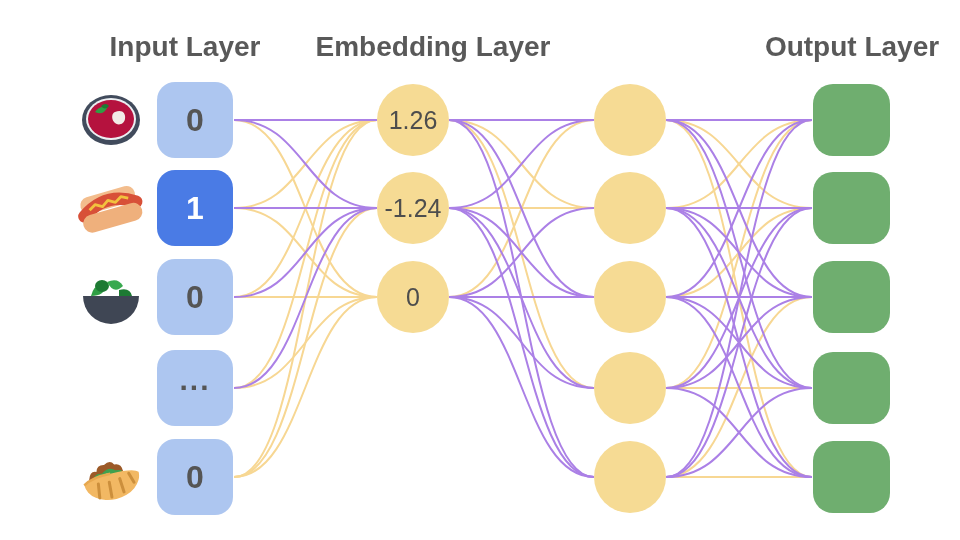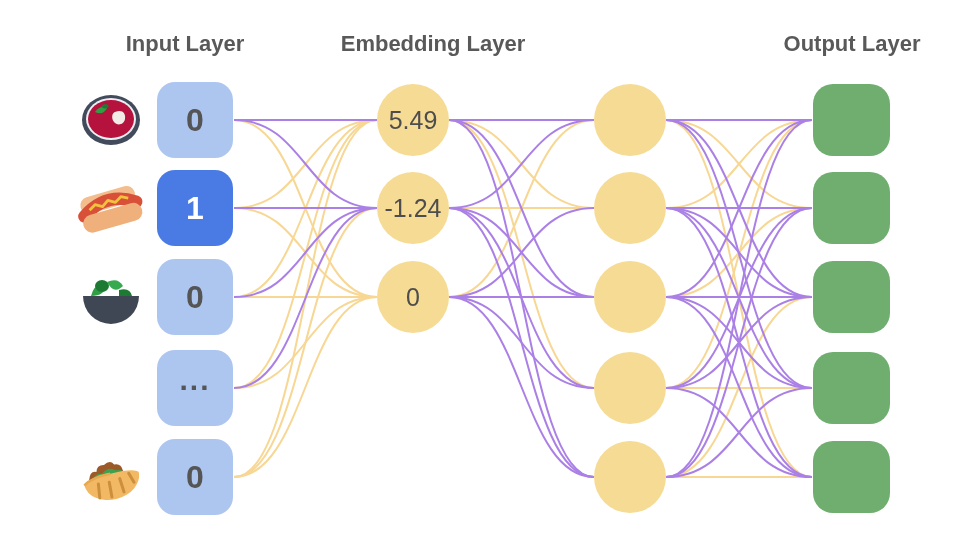--- a/index.html
+++ b/index.html
@@ -3,21 +3,21 @@
 <meta charset="utf-8">
 <style>
   html,body{margin:0;padding:0;background:#fff;}
   .canvas{
     position:relative;width:960px;height:540px;background:#ffffff;overflow:hidden;
     font-family:"Liberation Sans", sans-serif;
   }
   #edges{position:absolute;left:0;top:0;width:960px;height:540px;}
   .layer-title{
     position:absolute;top:31px;transform:translateX(-50%);
-    font-size:22px;font-weight:bold;color:#595959;white-space:nowrap;
+    font-size:28px;font-weight:bold;color:#595959;white-space:nowrap;
   }
   .inode{
     position:absolute;left:157px;width:76px;height:76px;border-radius:18px;
     background:#adc6f0;display:flex;align-items:center;justify-content:center;
     font-size:32px;font-weight:bold;color:#555555;
   }
   .inode.active{background:#4a7be5;color:#ffffff;}
   .inode .dots{position:relative;top:-8px;letter-spacing:2px;font-size:30px;}
   .cnode{
     position:absolute;width:72px;height:72px;border-radius:50%;
@@ -150,21 +150,21 @@
     <span>0</span>
   </div>
   <div class="inode" style="top:350px">
     <span class="dots">...</span>
   </div>
   <div class="inode" style="top:439px">
     <span>0</span>
   </div>
 
   <div class="cnode" style="left:377px;top:84px">
-    <span>5.49</span>
+    <span>1.26</span>
   </div>
   <div class="cnode" style="left:377px;top:172px">
     <span>-1.24</span>
   </div>
   <div class="cnode" style="left:377px;top:261px">
     <span>0</span>
   </div>
 
   <div class="cnode" style="left:594px;top:84px"></div>
   <div class="cnode" style="left:594px;top:172px"></div>

